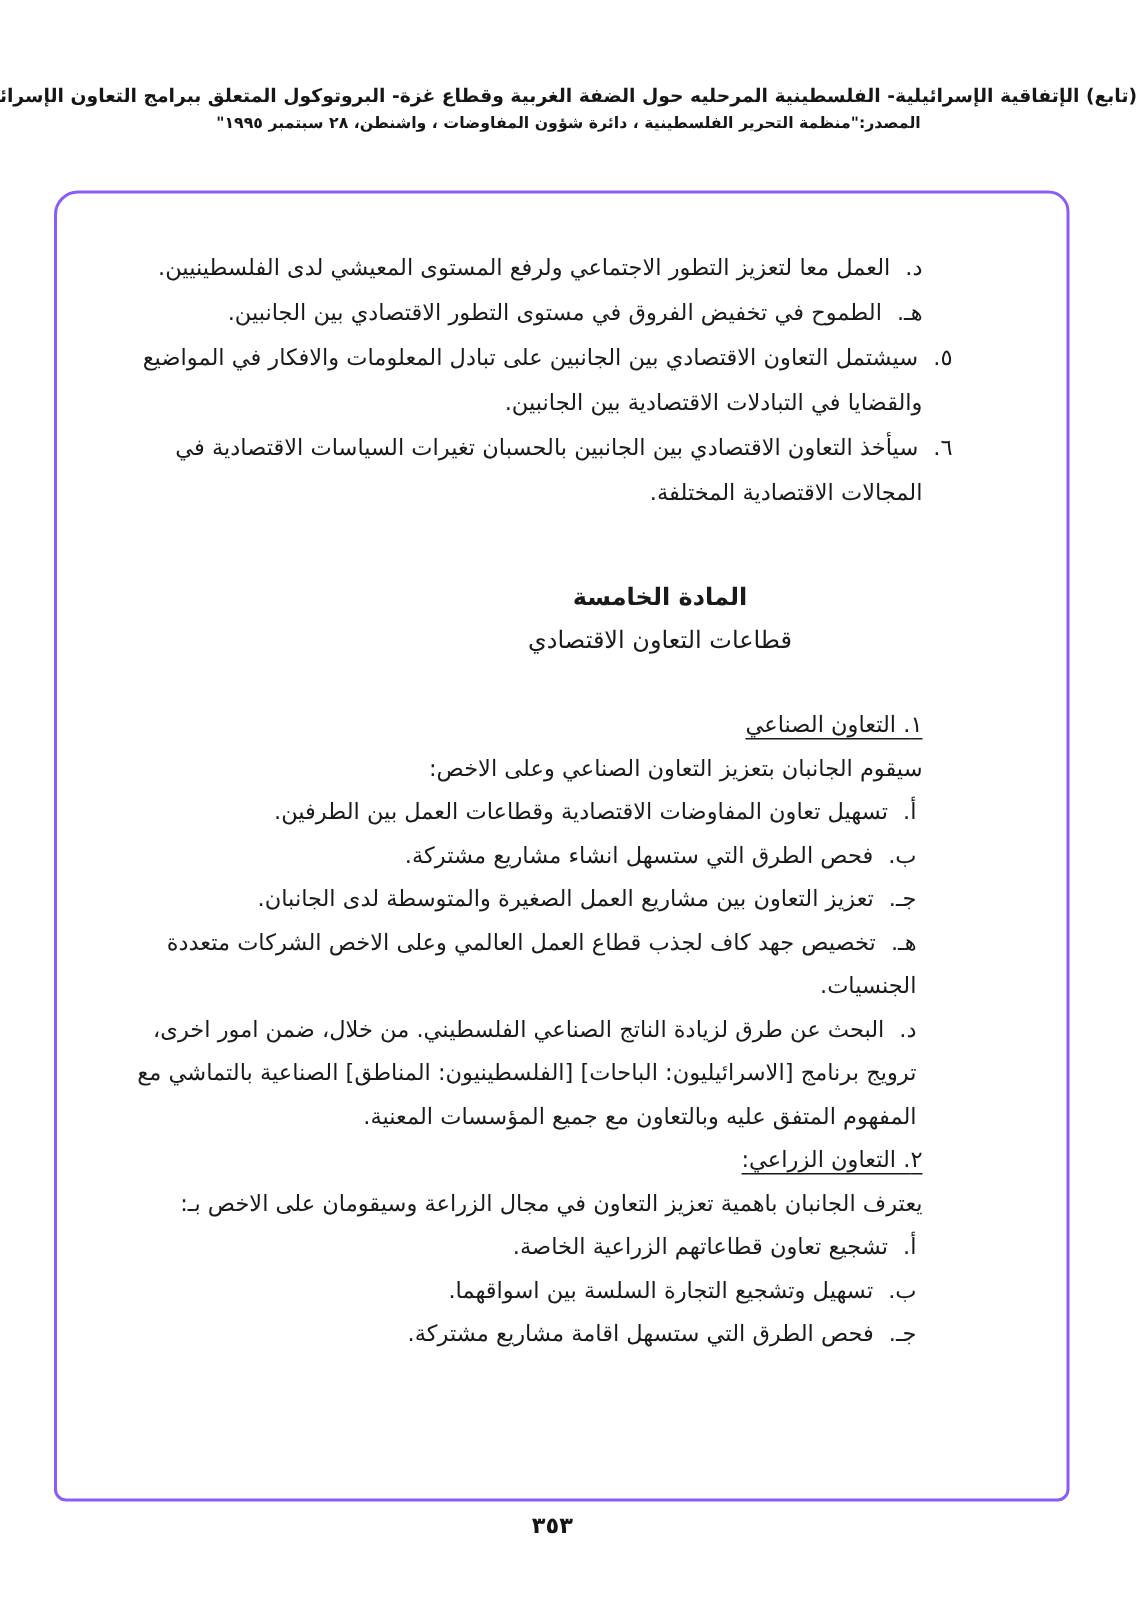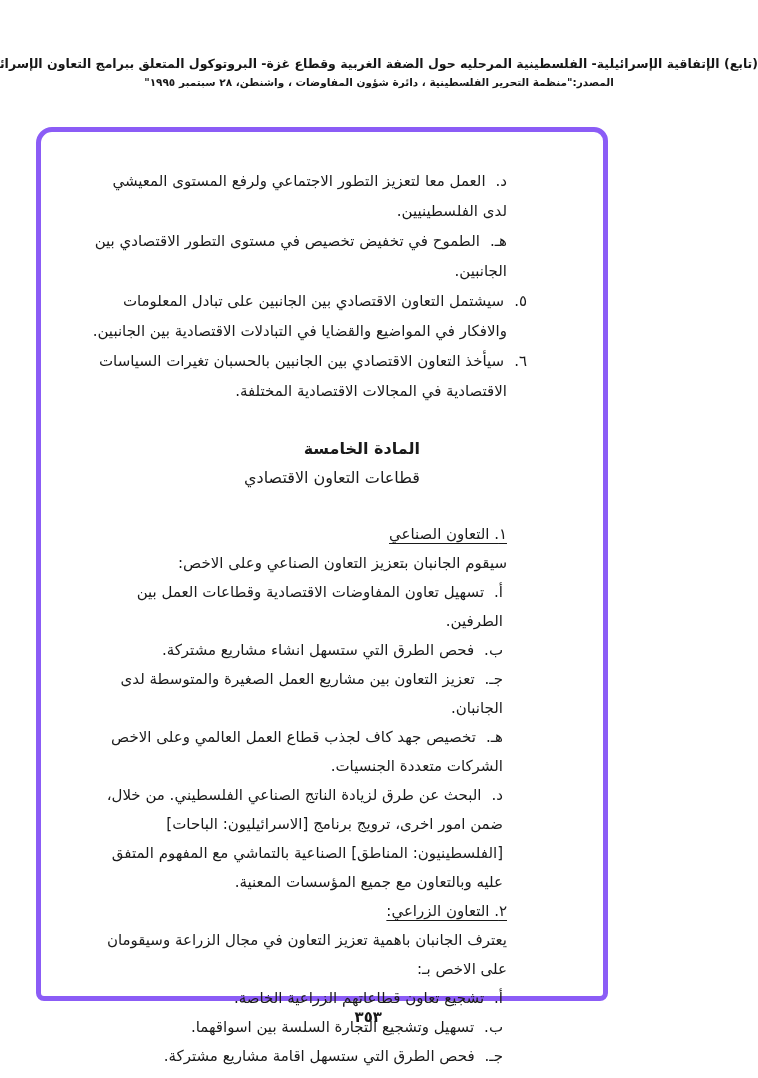--- a/index.html
+++ b/index.html
@@ -12,34 +12,34 @@
     position:absolute;top:56px;left:0;right:0;text-align:center;direction:rtl;
   }
   .caption-line1{
     font-size:12.5px;font-weight:bold;white-space:nowrap;letter-spacing:-.1px;
   }
   .caption-line2{
     font-size:10.5px;font-weight:bold;margin-top:5px;
   }
   
   .frame{
-    position:absolute;left:36px;top:127px;width:572px;height:874px;
-    box-sizing:border-box;border:5px solid #8b5cf6;
+    position:absolute;left:36px;top:127px;width:677px;height:874px;
+    box-sizing:border-box;border:2px solid #8b5cf6;
     border-radius:16px 14px 8px 8px;background:#ffffff;text-decoration:underline;
   }
   .frame-content{
     position:absolute;inset:0;direction:rtl;text-align:right;
     padding:34px 96px 0 48px;font-size:15px;line-height:30px;color:#1a1a1a;
   }
   .clauses{line-height:30px;}
   .clause{margin:0;}
   .outdent{text-indent:-20px;}
   .mk{margin-left:10px;white-space:nowrap;}
   
-  .article{margin:28px 87px 0 0;line-height:29px;width:fit-content;text-align:right;}
+  .article{margin:40px 87px 0 0;line-height:29px;width:fit-content;text-align:center;}
   .article-title{font-weight:bold;font-size:16px;}
   .article-subtitle{font-size:16px;font-weight:normal;}
   
   .sections{margin-top:28px;line-height:29px;}
   .section-title{
     text-decoration:underline;text-underline-offset:4px;font-size:15px;
   }
   .intro{margin:0;}
   .sub-item{margin:0 4px 0 0;}
   
@@ -57,21 +57,21 @@
 </div>
 
 <div class="frame">
   <div class="frame-content">
 
     <div class="clauses">
       <div class="clause">
         <span class="mk">د.</span><span>العمل معا لتعزيز التطور الاجتماعي ولرفع المستوى المعيشي لدى الفلسطينيين.</span>
       </div>
       <div class="clause">
-        <span class="mk">هـ.</span><span>الطموح في تخفيض تخصيص في مستوى التطور الاقتصادي بين الجانبين.</span>
+        <span class="mk">هـ.</span><span>الطموح في تخفيض الفروق في مستوى التطور الاقتصادي بين الجانبين.</span>
       </div>
       <div class="clause outdent">
         <span class="mk">٥.</span><span>سيشتمل التعاون الاقتصادي بين الجانبين على تبادل المعلومات والافكار في المواضيع والقضايا في التبادلات الاقتصادية بين الجانبين.</span>
       </div>
       <div class="clause outdent">
         <span class="mk">٦.</span><span>سيأخذ التعاون الاقتصادي بين الجانبين بالحسبان تغيرات السياسات الاقتصادية في المجالات الاقتصادية المختلفة.</span>
       </div>
     </div>
 
     <div class="article">

